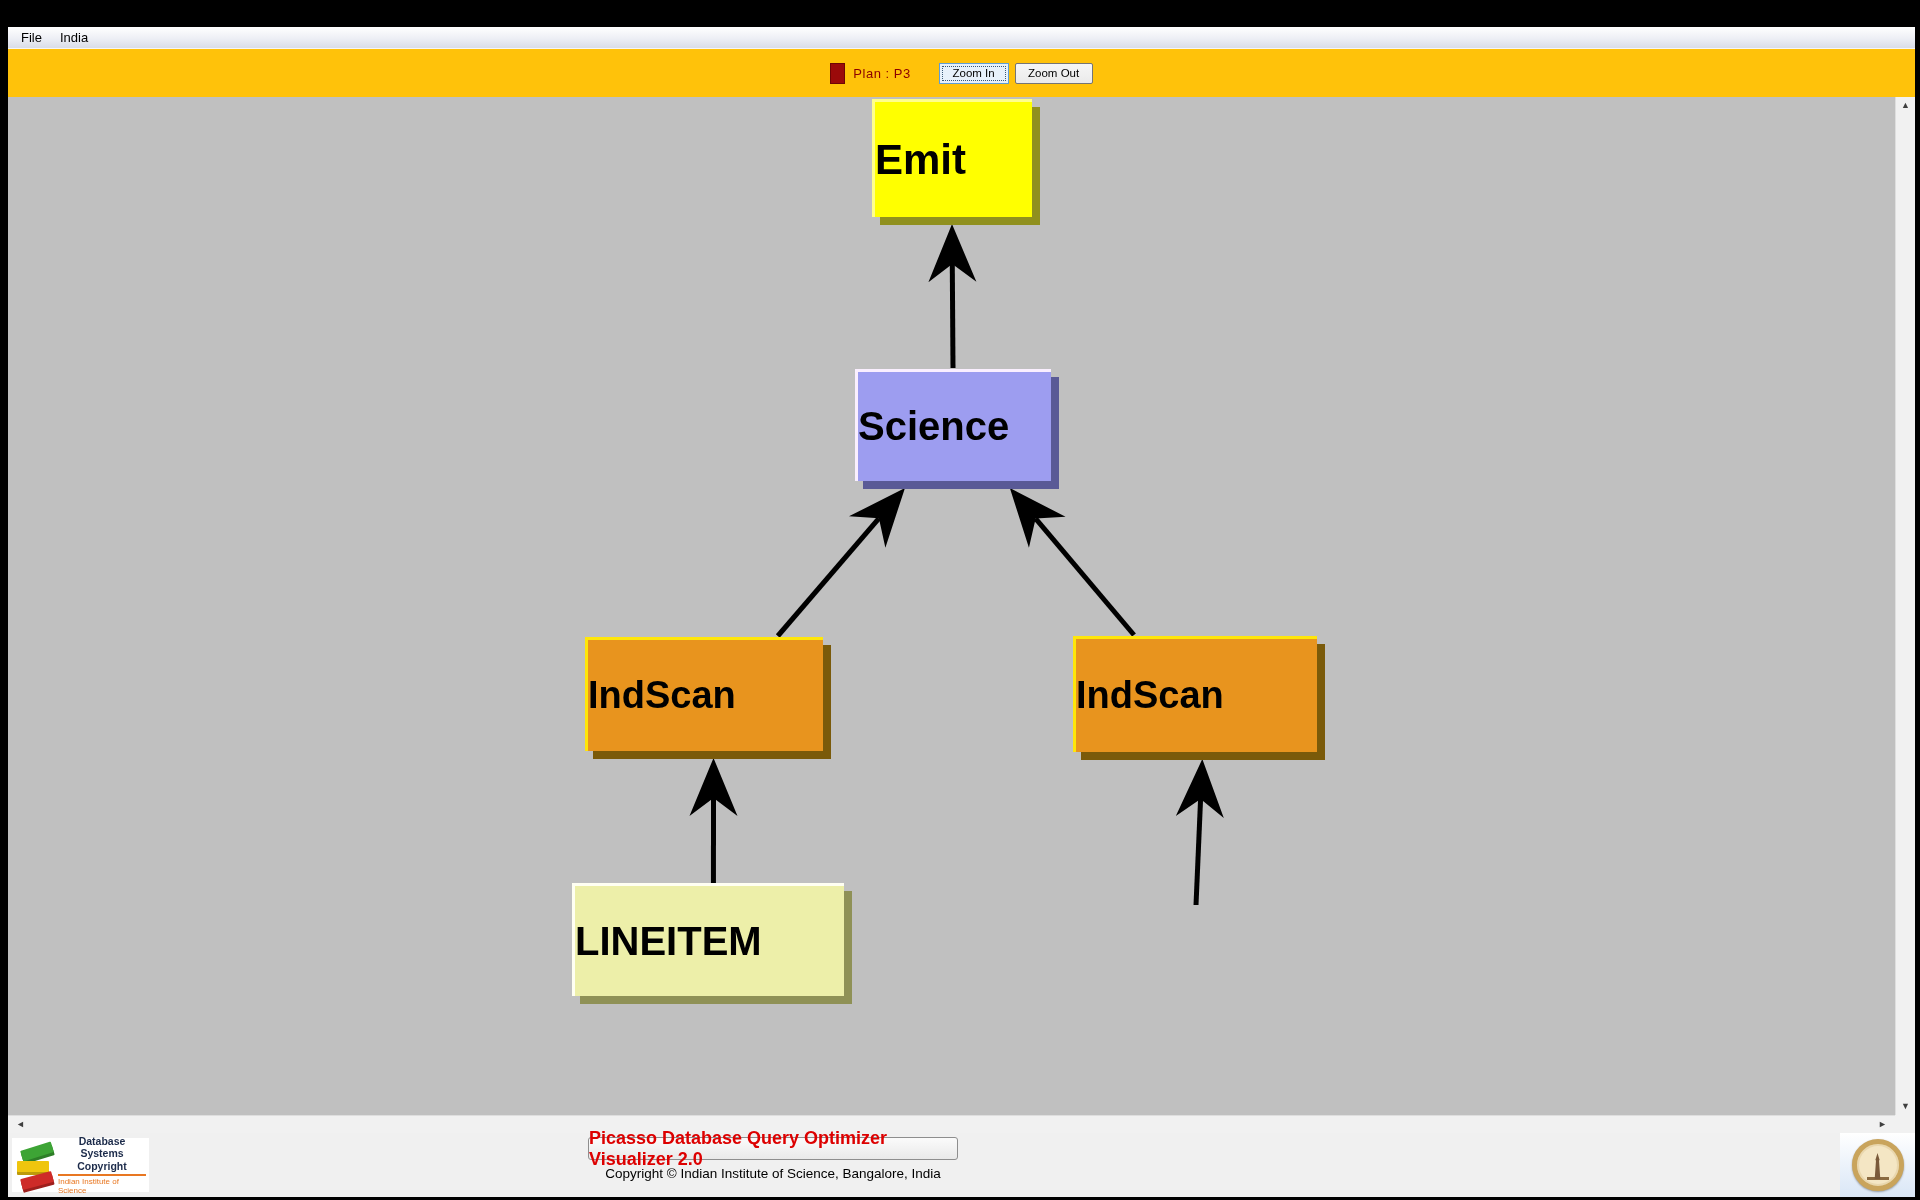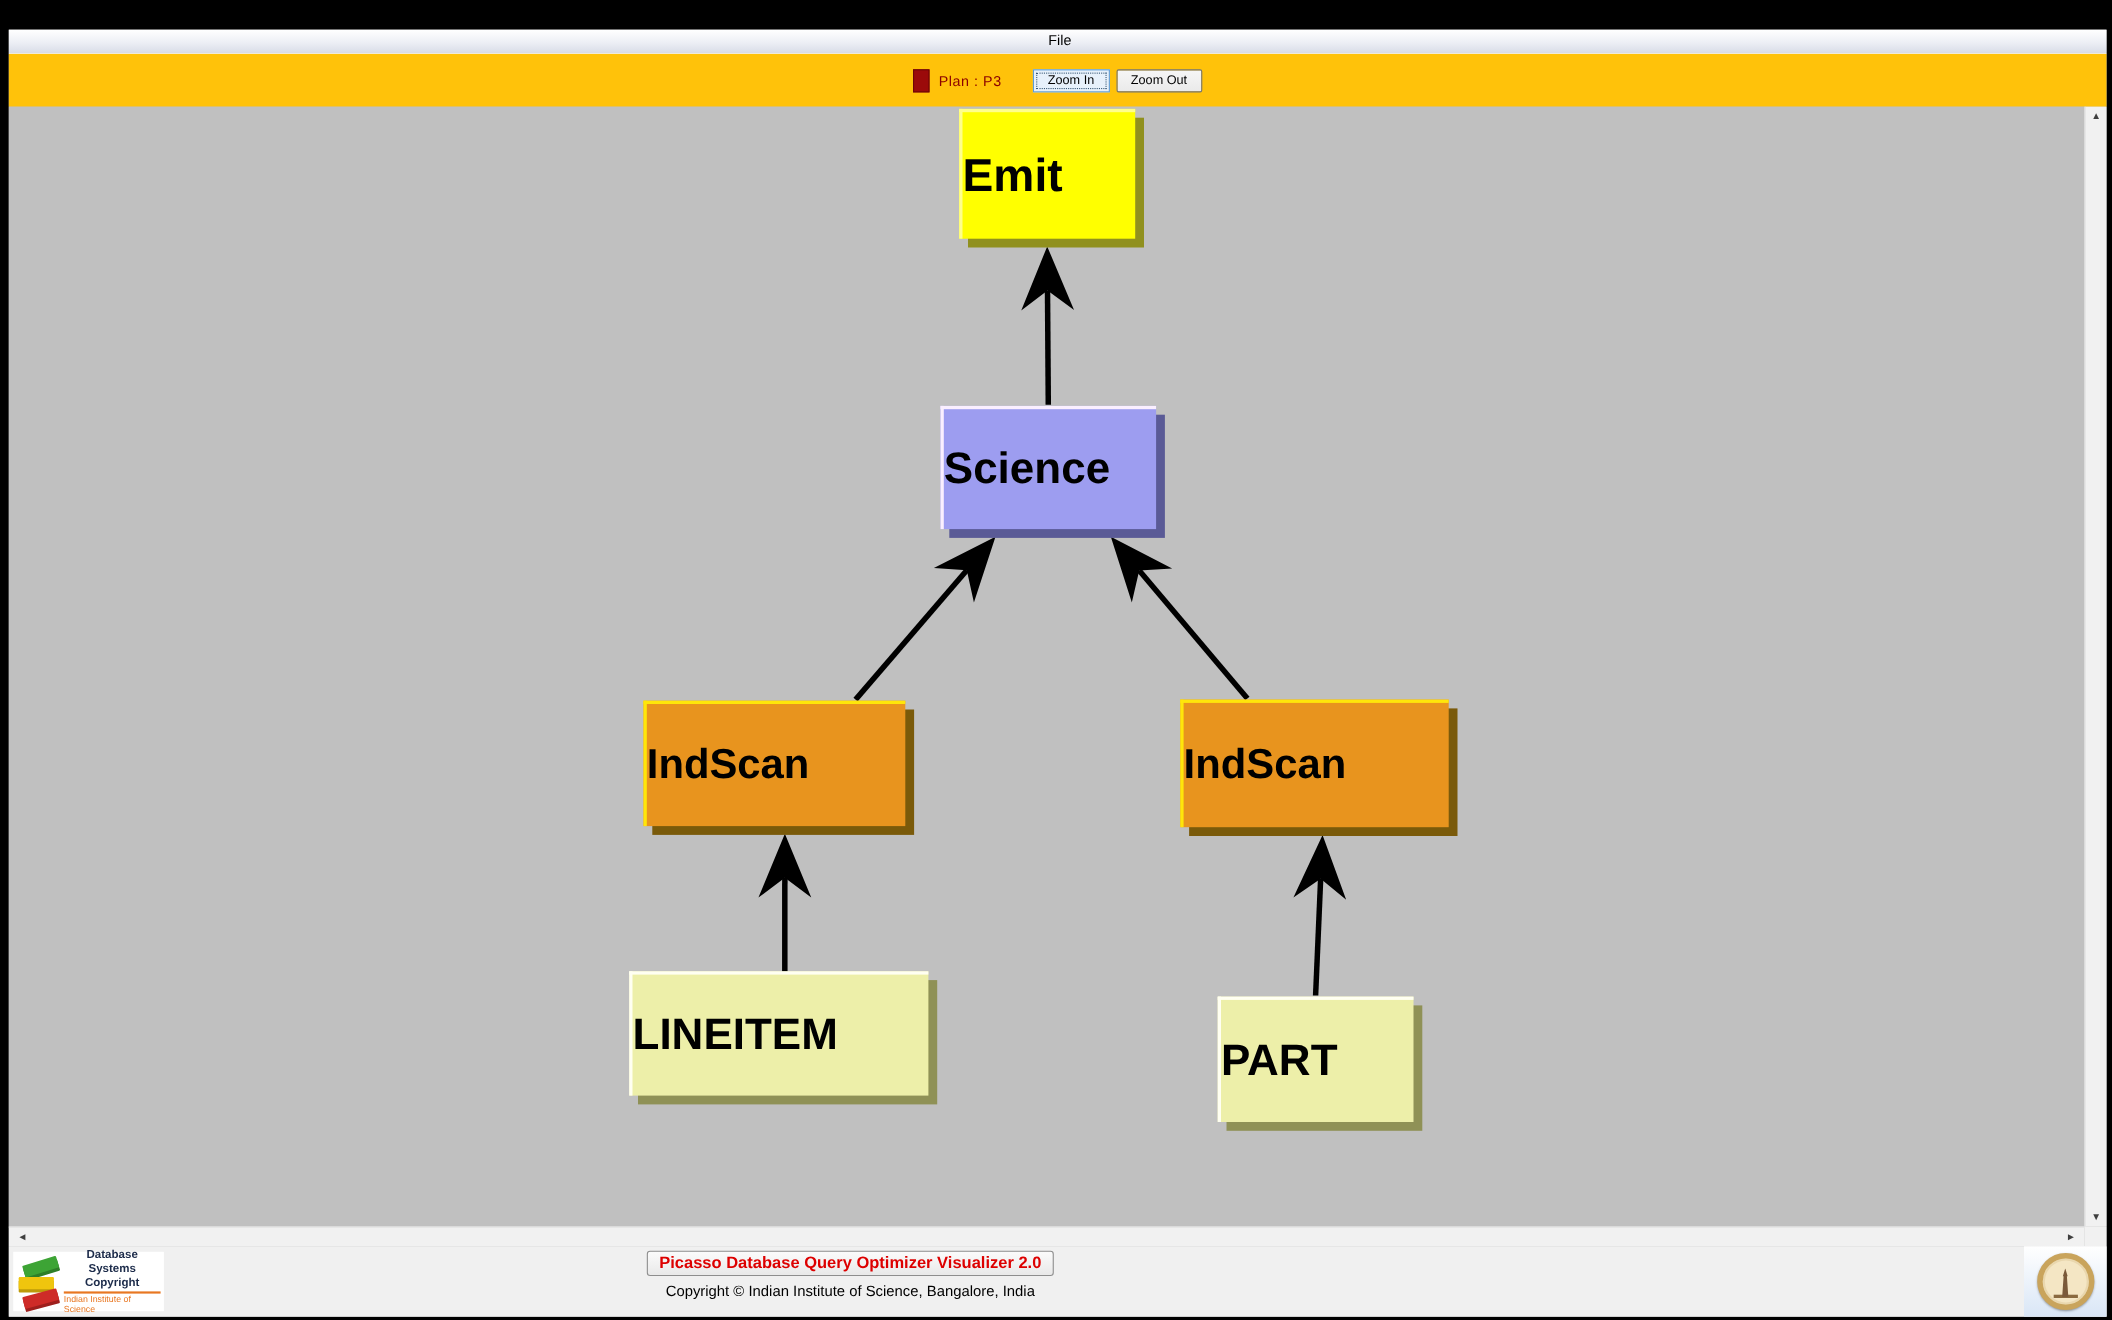--- a/index.html
+++ b/index.html
@@ -4,21 +4,21 @@
 <style>
   * { margin:0; padding:0; box-sizing:border-box; }
   html,body { width:1920px; height:1200px; background:#000; overflow:hidden;
               font-family:"Liberation Sans", sans-serif; }
 
   .window { position:absolute; left:8px; top:27px; width:1907px; height:1170px; background:#C0C0C0; }
 
   
   .menubar { position:absolute; left:0; top:0; width:100%; height:22px;
              background:linear-gradient(#FFFFFF, #EDEFF5 55%, #D9DDE8);
-             display:flex; align-items:center; padding-left:4px; border-bottom:1px solid #F6F6F6;flex-direction:column; }
+             display:flex; align-items:center; padding-left:4px; border-bottom:1px solid #F6F6F6; }
   .menu-item { font-size:13px; color:#000; padding:2px 9px; cursor:default; }
 
   
   .toolbar { position:absolute; left:0; top:22px; width:100%; height:48px;
              display:flex; align-items:center; justify-content:center; }
   .plan-chip { width:15px; height:21px; margin-right:8px; background:#9B0A0A; border:1px solid #6E0505; }
   .plan-label { font-size:13px; color:#8B0000; letter-spacing:0.5px; margin-right:28px; }
   .tb-btn { height:21px; font-size:11.5px; color:#000; display:flex; align-items:center; justify-content:center; }
   .btn-zoom-in { width:70px; background:#E7F1FB; border:1px solid #5E9DD6; outline:1px dotted #3b5a77; outline-offset:-4px; margin-right:6px; }
   .btn-zoom-out { width:78px; background:linear-gradient(#F6F6F6,#EAEAEA); border:1px solid #757575; border-radius:2px; }
@@ -52,21 +52,21 @@
   .brick-yellow { left:1px; top:19px; background:#EFC50E; box-shadow:0 3px 0 #BD9A0A; }
   .brick-red    { left:5px; top:33px; background:#CE2B28; transform:rotate(-15deg); box-shadow:0 3px 0 #9E1F1D; }
   .dsl-text { display:flex; flex-direction:column;align-items:center; }
   .dsl-line { font-size:10.5px; font-weight:bold; color:#1C2B4A; line-height:1.15; }
   .dsl-rule { height:2px; background:#E87722; margin:2px 0 1px 0; width:88px; }
   .dsl-sub  { font-size:8px; color:#E87722; }
 
   .title-banner { position:absolute; left:580px; top:4px; width:370px; height:23px;
                   background:linear-gradient(#FBFBFB,#E9E9E9); border:1px solid #8E8E8E; border-radius:3px;
                   display:flex; align-items:center; justify-content:center;
-                  font-size:15px; font-weight:bold; color:#DD0000; }
+                  font-size:18px; font-weight:bold; color:#DD0000; }
   .copyright { position:absolute; left:430px; top:33px; width:670px; text-align:center; font-size:13.5px; color:#000; }
 
   .iisc-panel { position:absolute; left:1832px; top:0; width:75px; height:64px;
                 background:linear-gradient(#FFFFFF,#D9E6F6); display:flex; align-items:center; justify-content:center; }
   .iisc-circle { width:52px; height:52px; border-radius:50%; background:#F4E6C4;
                  border:5px solid #C9A45C; box-shadow:inset 0 0 0 2px #E9D7AE, 0 1px 2px rgba(0,0,0,.35);
                  display:flex; align-items:flex-end; justify-content:center; position:relative; }
   .iisc-tower { width:10px; height:26px; background:#7A5A3A; margin-bottom:7px;
                 clip-path:polygon(50% 0, 72% 28%, 65% 28%, 78% 100%, 22% 100%, 35% 28%, 28% 28%); }
   .iisc-base { position:absolute; bottom:6px; left:10px; right:10px; height:3px; background:#8A6A40; }
@@ -115,23 +115,20 @@
     </div>
 
     <div class="node node-scan" style="left: 1065px; top: 539px; width: 244px; height: 116px; background: rgb(232, 148, 30);">
       <span>IndScan</span>
     </div>
 
     <div class="node node-table" style="left: 564px; top: 786px; width: 272px; height: 113px; background: rgb(237, 239, 169);">
       <span>LINEITEM</span>
     </div>
 
-    <div class="node node-table" style="left: 1099px; top: 809px; width: 178px; height: 114px; background: rgb(237, 239, 169);">
-      <span>PART</span>
-    </div>
   </div>
 
   <div class="vscroll">
     <span class="scroll-arrow">▲</span>
     <span class="scroll-arrow">▼</span>
   </div>
   <div class="hscroll">
     <span class="scroll-arrow">◄</span>
     <span class="scroll-arrow">►</span>
   </div>

